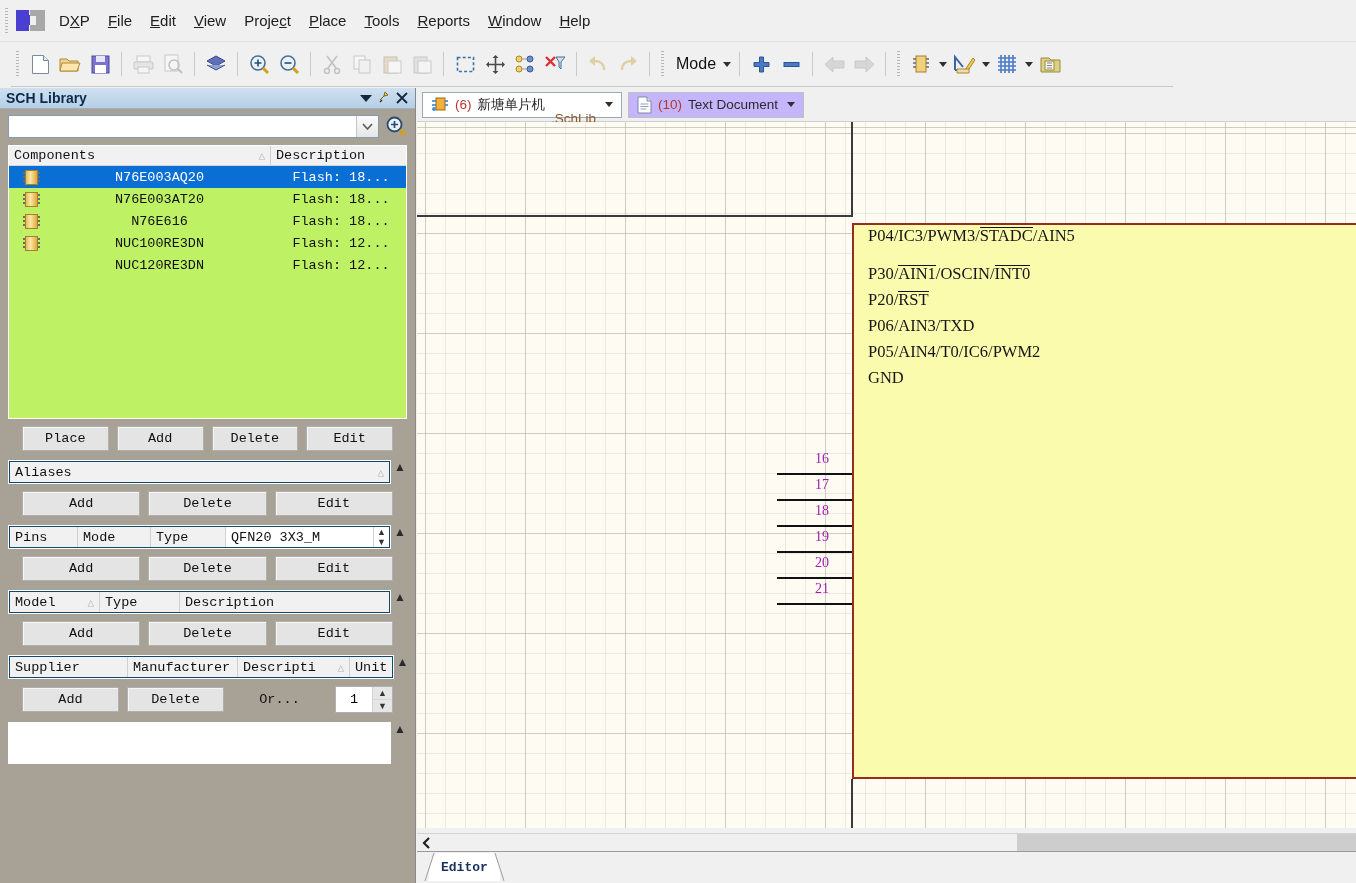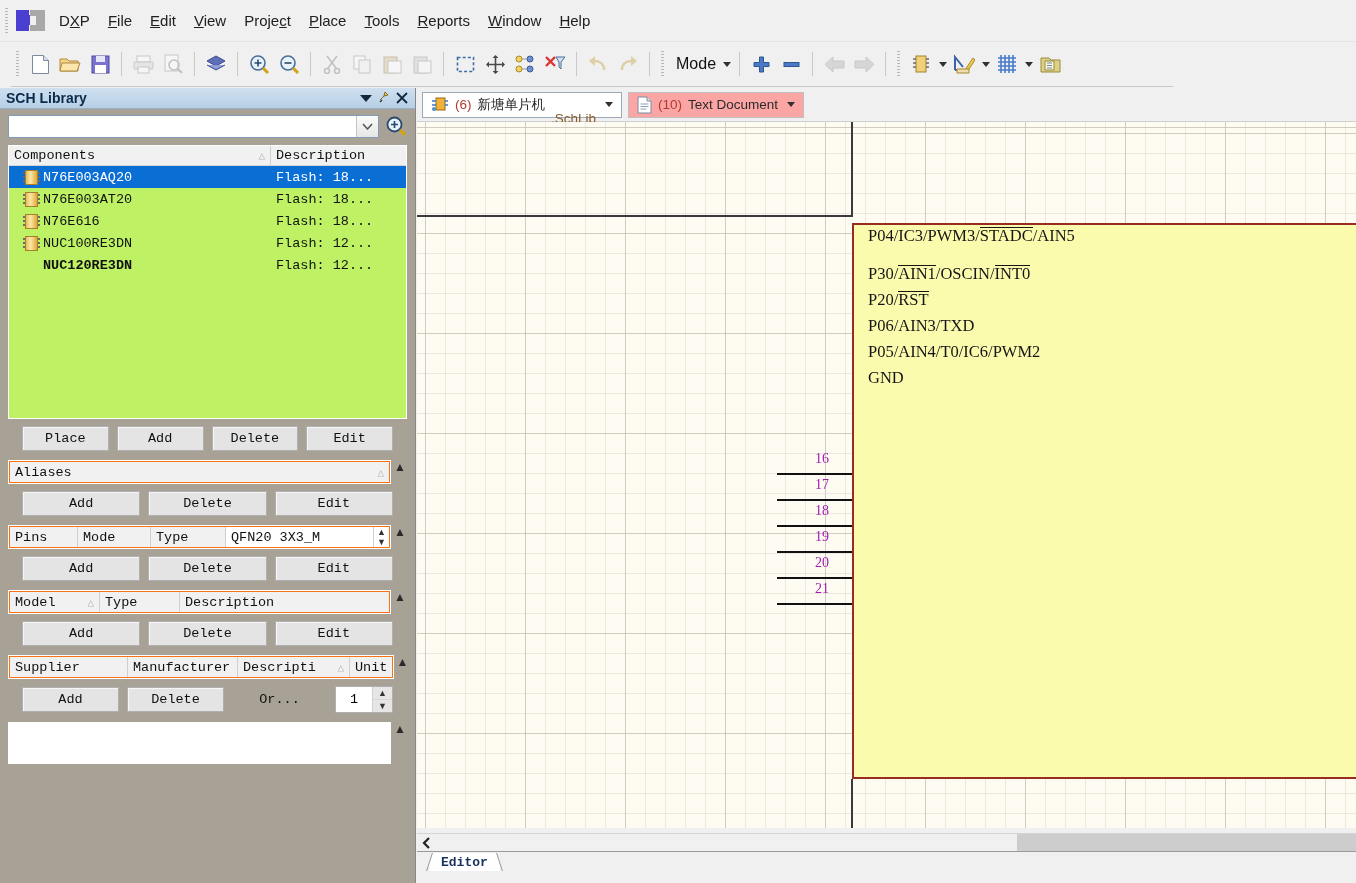--- a/index.html
+++ b/index.html
@@ -82,20 +82,21 @@
     width: 22px; height: 21px; border-left:1px solid #c4c4c4; background:linear-gradient(to bottom,#fbfbfb,#e6e6e6);
     display:flex;align-items:center;justify-content:center;
   }
   .mag-btn {
     width: 26px; height: 24px; display:flex;align-items:center;justify-content:center;
   }
 
   .grid-box {
     margin: 2px 8px 0 8px; background:#fff; border:1px solid #fff;
     box-shadow: inset 0 0 0 1px #ffffff;
+    text-align: center;
   }
   .hdr-row {
     display:flex; height:20px; background:#f1f1f1;
     font-family:"Liberation Mono", monospace; font-size:13.5px; color:#111;
     border-bottom:1px solid #d6d6d6;
   }
   .hdr-cell {
     display:flex; align-items:center; padding:0 5px; position:relative;
     border-right:1px solid #d0d0d0; background:#f1f1f1;
   }
@@ -111,35 +112,35 @@
     background: linear-gradient(to right,#e8bb55,#fbe8a8 40%,#e0a93c);
     border:1px solid #a8802a;
   }
   .ic-icon:before, .ic-icon:after {
     content:""; position:absolute; top:1px; bottom:1px; width:2px;
     background: repeating-linear-gradient(to bottom,#6b6b6b 0 2px, transparent 2px 4px);
   }
   .ic-icon:before { left:-3px; }
   .ic-icon:after { right:-3px; }
   .comp-name { flex: 1; white-space:nowrap; overflow:hidden; }
-  .comp-name.noicon { margin-left: 34px; font-weight: bold; }
+  .comp-name.noicon { margin-left: 34px; }
   .comp-desc { width: 130px; white-space:nowrap; }
 
   .btn-row { display:flex; gap: 8px; padding: 7px 22px; }
   .btn {
     flex: 1; height: 25px; background:#e4e4e4; border:1px solid #b0b0b0;
     font-family:"Liberation Mono", monospace; font-size:13.5px; color:#111;
     display:flex; align-items:center; justify-content:center;
     box-shadow: inset 1px 1px 0 #f6f6f6;
   }
 
   .sec-head {
     display:flex; margin: 2px 8px 0 8px; align-items:stretch;
   }
-  .sec-head .gridwrap { flex:1; background:#f97316; border:1px solid #fff; padding:1px; }
+  .sec-head .gridwrap { flex:1; background:#0c4a6e; border:1px solid #fff; padding:1px; }
   .scroll-up {
     width: 14px; margin-left:2px; display:flex; align-items:flex-start; justify-content:center;
     color:#2a2a2a; font-size:12px;
   }
   .spin {
     width: 16px; display:flex; flex-direction:column; background:#fff;
     border-left:1px solid #d0d0d0;
   }
   .spin div { flex:1; display:flex; align-items:center; justify-content:center; font-size:9px; color:#333; }
 
@@ -148,21 +149,21 @@
 
   
   .main { position:absolute; left:417px; top:88px; right:0; bottom:0; background:#f0f0f0; }
   .doctabs {
     position:absolute; left:0; top:0; right:0; height:34px;
     background:#f0f0f0; display:flex; align-items:center; padding-left:5px; gap:6px;
     border-bottom:1px solid #cfcfcf;
   }
   .dtab {
     height:26px; display:flex; align-items:center; gap:6px; padding:0 8px;
-    background:#fca5a5; border:1px solid #c0c0c0; font-size:13.5px; color:#2b2b2b;
+    background:#c4b5fd; border:1px solid #c0c0c0; font-size:13.5px; color:#2b2b2b;
   }
   .dtab.active { background:#ffffff; border-color:#9ab; }
   .dtab .cn { font-family:"DejaVu Sans", sans-serif; }
   .dtab .num { color:#b03a2e; }
   .dtab .ext { color:#8a5a2b;margin-top:28px; }
   .tab-caret { width:0;height:0;border-left:4px solid transparent;border-right:4px solid transparent;border-top:5px solid #303030; margin-left:3px;}
 
   .canvas {
     position:absolute; left:0; top:34px; right:0; bottom:55px;
     background:#fefbf2; overflow:hidden;
@@ -199,21 +200,21 @@
     border-top:1px solid #d4d4d4; display:flex; align-items:center;
   }
   .hs-left { width:18px; display:flex; align-items:center; justify-content:center; font-size:12px; color:#333; }
   .hs-thumb { position:absolute; left:600px; width:756px; height:17px; background:#cdcdcd; }
 
   .bottom-tabs {
     position:absolute; left:0; bottom:0; right:0; height:32px; background:#f0f0f0;
     border-top:1px solid #9a9a9a; display:flex; align-items:flex-start; padding-left:12px;
   }
   .btab {
-    height:18px; background:#fff; display:flex;align-items:center;
+    height:28px; background:#fff; display:flex;align-items:center;
     padding:0 12px; font-family:"Liberation Mono", monospace; font-size:13px;
     font-weight:bold; color:#18305e; position:relative; margin-top:1px;
   }
   .btab:before {
     content:""; position:absolute; left:-8px; top:0; bottom:0; width:8px;
     background:#f0f0f0; border-right:1px solid #9a9a9a; transform: skewX(-18deg);
   }
   .btab:after {
     content:""; position:absolute; right:-8px; top:0; bottom:0; width:8px;
     background:#f0f0f0; border-left:1px solid #9a9a9a; transform: skewX(18deg);

